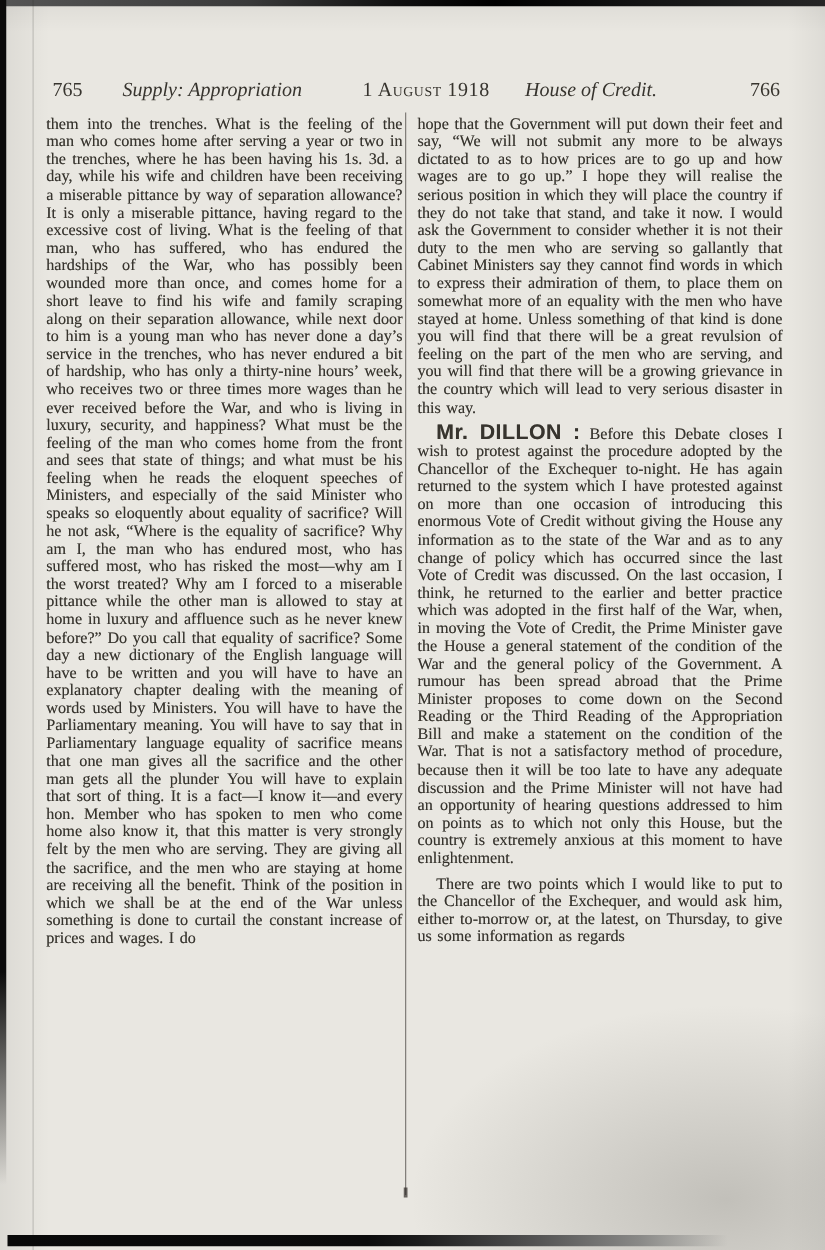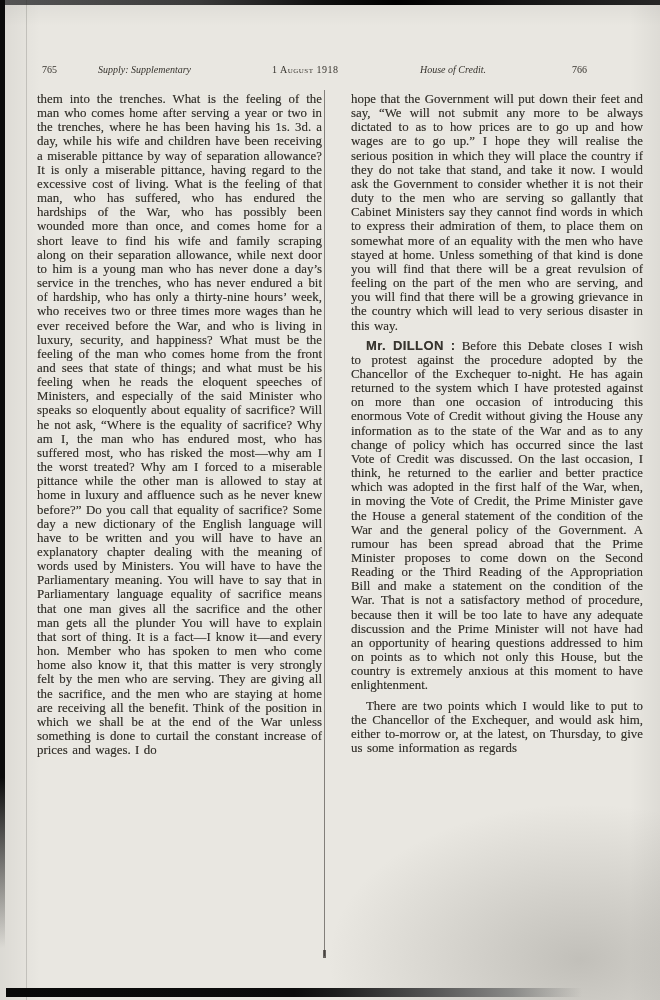--- a/index.html
+++ b/index.html
@@ -34,56 +34,56 @@
   }
   .col-divider {
     position:absolute; left:324px; top:90px; width:1px; height:866px;
     background: rgba(45,42,38,0.55);
   }
   .col-divider:after {
     content:""; position:absolute; left:-1px; bottom:-2px; width:3px; height:8px;
     background: rgba(45,42,38,0.7);
   }
   
-  .header { position:absolute; top:64px; left:0; width:660px; height:20px; font-size:10px; }
+  .header { position:absolute; top:64px; left:0; width:660px; height:20px; font-size:16px; }
   .header span { position:absolute; white-space:nowrap; }
   .pageno-left  { left:42px; }
   .title-left   { left:98px;  font-style:italic; }
-  .date         { left:272px; font-variant: small-caps; letter-spacing:0.5px; }
+  .date         { left:290px; font-variant: small-caps; letter-spacing:0.5px; }
   .title-right  { left:420px; font-style:italic; }
-  .pageno-right { left:572px; }
+  .pageno-right { left:600px; }
   
   .col {
     position:absolute; top:92px;
     font-size:12.9px; line-height:14.15px;
     text-align:justify; word-spacing:1.2px;
     text-shadow: 0 0 0.5px rgba(55,52,46,0.55);
   }
   .col-left  { left:37px;  width:285px;font-family:Liberation Serif, serif; }
-  .col-right { left:334px; width:292px;margin-left:17px; }
+  .col-right { left:334px; width:292px; }
   .col p { margin:0 0 6px 0; }
   .col p.indent { text-indent:15px; }
   .speaker {
     font-family: "Liberation Sans", "DejaVu Sans", sans-serif;
-    font-weight:700; font-size:13px; letter-spacing:0.4px;
+    font-weight:700; font-size:17px; letter-spacing:0.4px;
   }
 </style>
 </head>
 <body>
 
 <div class="page">
 
   <div class="scan-top"></div>
   <div class="scan-left"></div>
   <div class="scan-gutter-line"></div>
   <div class="scan-bottom"></div>
 
   <div class="header">
     <span class="pageno-left">765</span>
-    <span class="title-left">Supply: Supplementary</span>
+    <span class="title-left">Supply: Appropriation</span>
     <span class="date">1 August 1918</span>
     <span class="title-right">House of Credit.</span>
     <span class="pageno-right">766</span>
   </div>
 
   <div class="col-divider"></div>
 
   <div class="col col-left">
     <p>them into the trenches. What is the feeling of the man who comes home after serving a year or two in the trenches, where he has been having his 1s. 3d. a day, while his wife and children have been receiving a miserable pittance by way of separation allowance? It is only a miserable pittance, having regard to the excessive cost of living. What is the feeling of that man, who has suffered, who has endured the hardships of the War, who has possibly been wounded more than once, and comes home for a short leave to find his wife and family scraping along on their separation allowance, while next door to him is a young man who has never done a day’s service in the trenches, who has never endured a bit of hardship, who has only a thirty-nine hours’ week, who receives two or three times more wages than he ever received before the War, and who is living in luxury, security, and happiness? What must be the feeling of the man who comes home from the front and sees that state of things; and what must be his feeling when he reads the eloquent speeches of Ministers, and especially of the said Minister who speaks so eloquently about equality of sacrifice? Will he not ask, “Where is the equality of sacrifice? Why am I, the man who has endured most, who has suffered most, who has risked the most—why am I the worst treated? Why am I forced to a miserable pittance while the other man is allowed to stay at home in luxury and affluence such as he never knew before?” Do you call that equality of sacrifice? Some day a new dictionary of the English language will have to be written and you will have to have an explanatory chapter dealing with the meaning of words used by Ministers. You will have to have the Parliamentary meaning. You will have to say that in Parliamentary language equality of sacrifice means that one man gives all the sacrifice and the other man gets all the plunder You will have to explain that sort of thing. It is a fact—I know it—and every hon. Member who has spoken to men who come home also know it, that this matter is very strongly felt by the men who are serving. They are giving all the sacrifice, and the men who are staying at home are receiving all the benefit. Think of the position in which we shall be at the end of the War unless something is done to curtail the constant increase of prices and wages. I do</p>
   </div>

